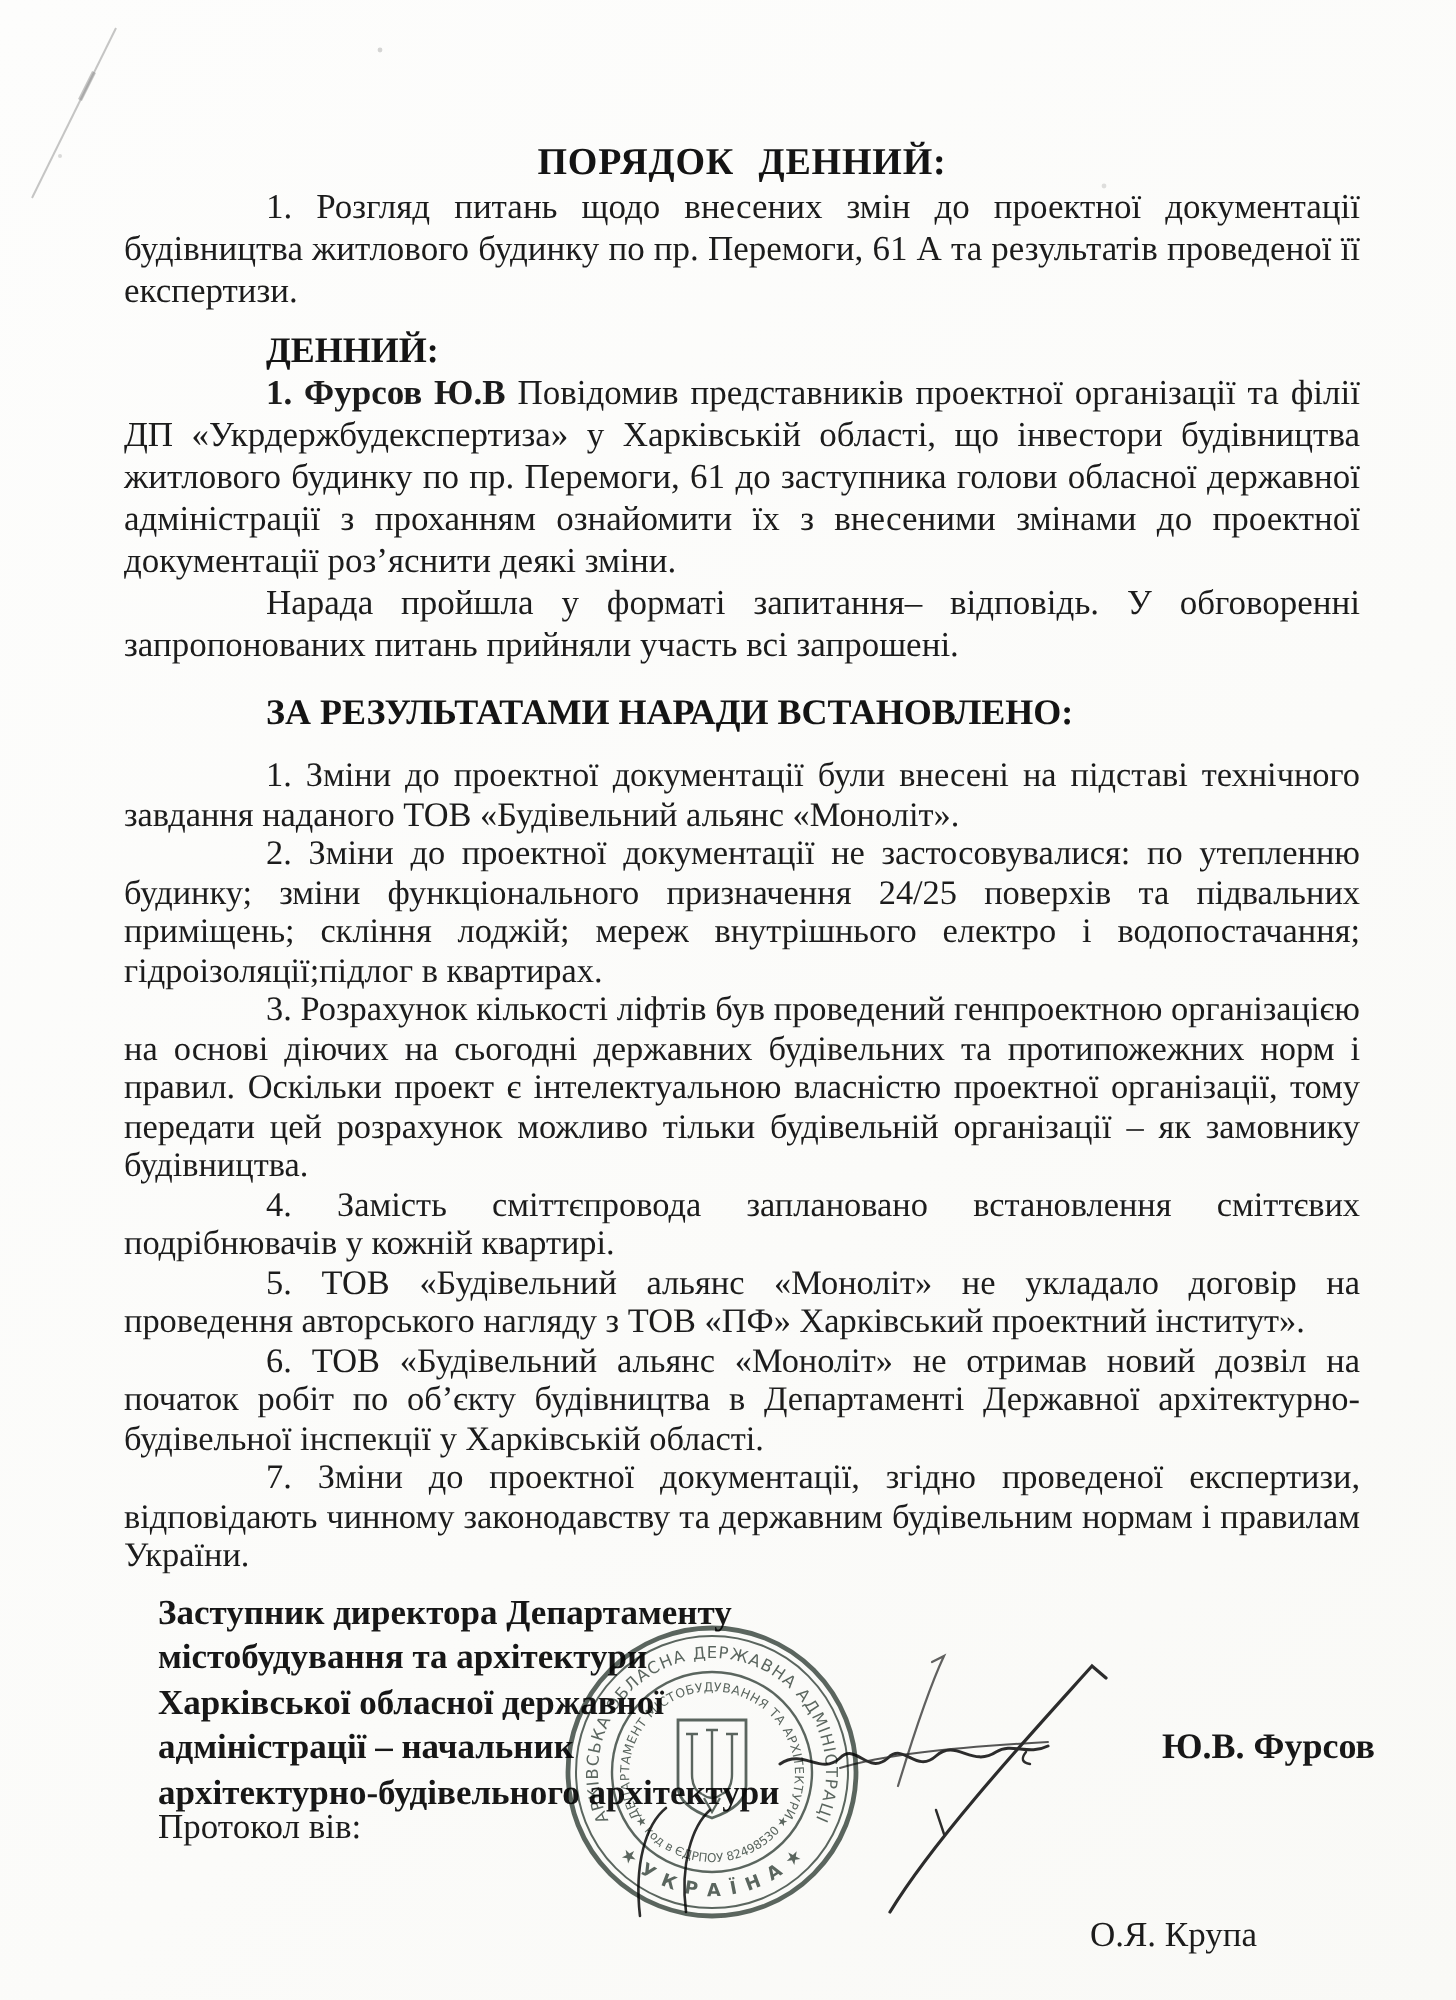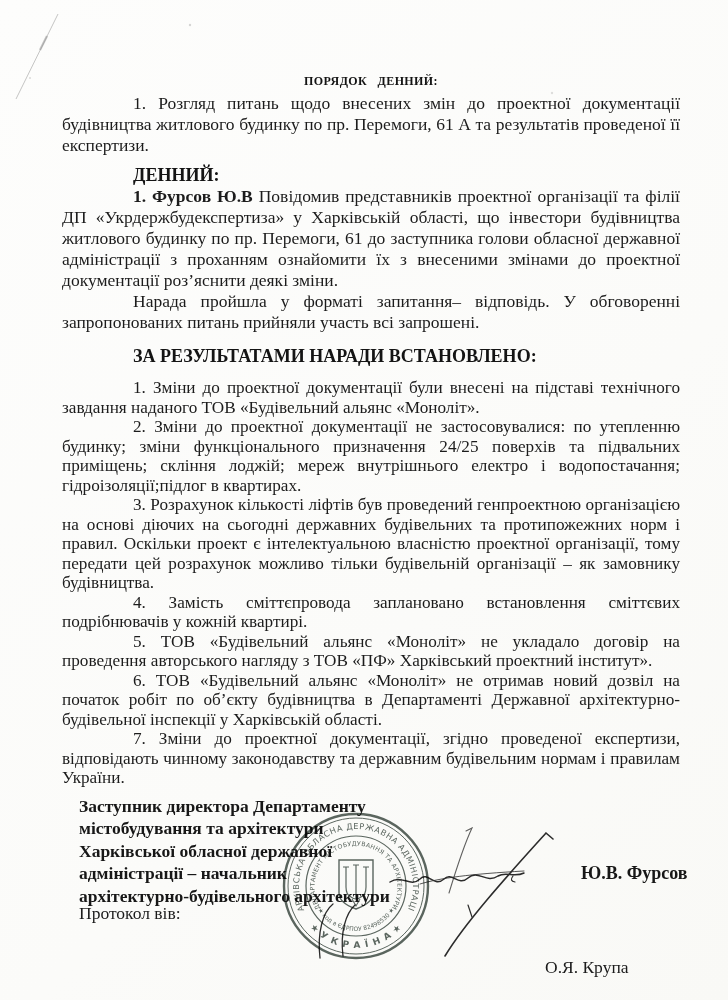--- a/index.html
+++ b/index.html
@@ -5,21 +5,21 @@
   html,body{margin:0;padding:0;background:#e8e8e8;}
   .page{
     position:relative;width:728px;height:1000px;margin:0 auto;
     background:linear-gradient(135deg,#fdfdfc 0%,#fbfbf9 60%,#f9f9f6 100%);
     overflow:hidden;
     font-family:"Liberation Serif", serif;
     color:#1c1c1c;
   }
   .flow{padding:70px 48px 0 62px;}
   .doc-title{
-    text-align:center;font-weight:bold;font-size:12px;line-height:23px;
+    text-align:center;font-weight:bold;font-size:19px;line-height:23px;
     word-spacing:7px;letter-spacing:.4px;color:#141414;
   }
   p.body{
     margin:0;font-size:17.5px;line-height:21px;text-align:justify;
     text-indent:71px;
   }
   .mt1{margin-top:11px;}
   .heading{
     margin:9px 0 0 0;font-weight:bold;font-size:18px;line-height:21px;
     text-indent:71px;color:#141414;

